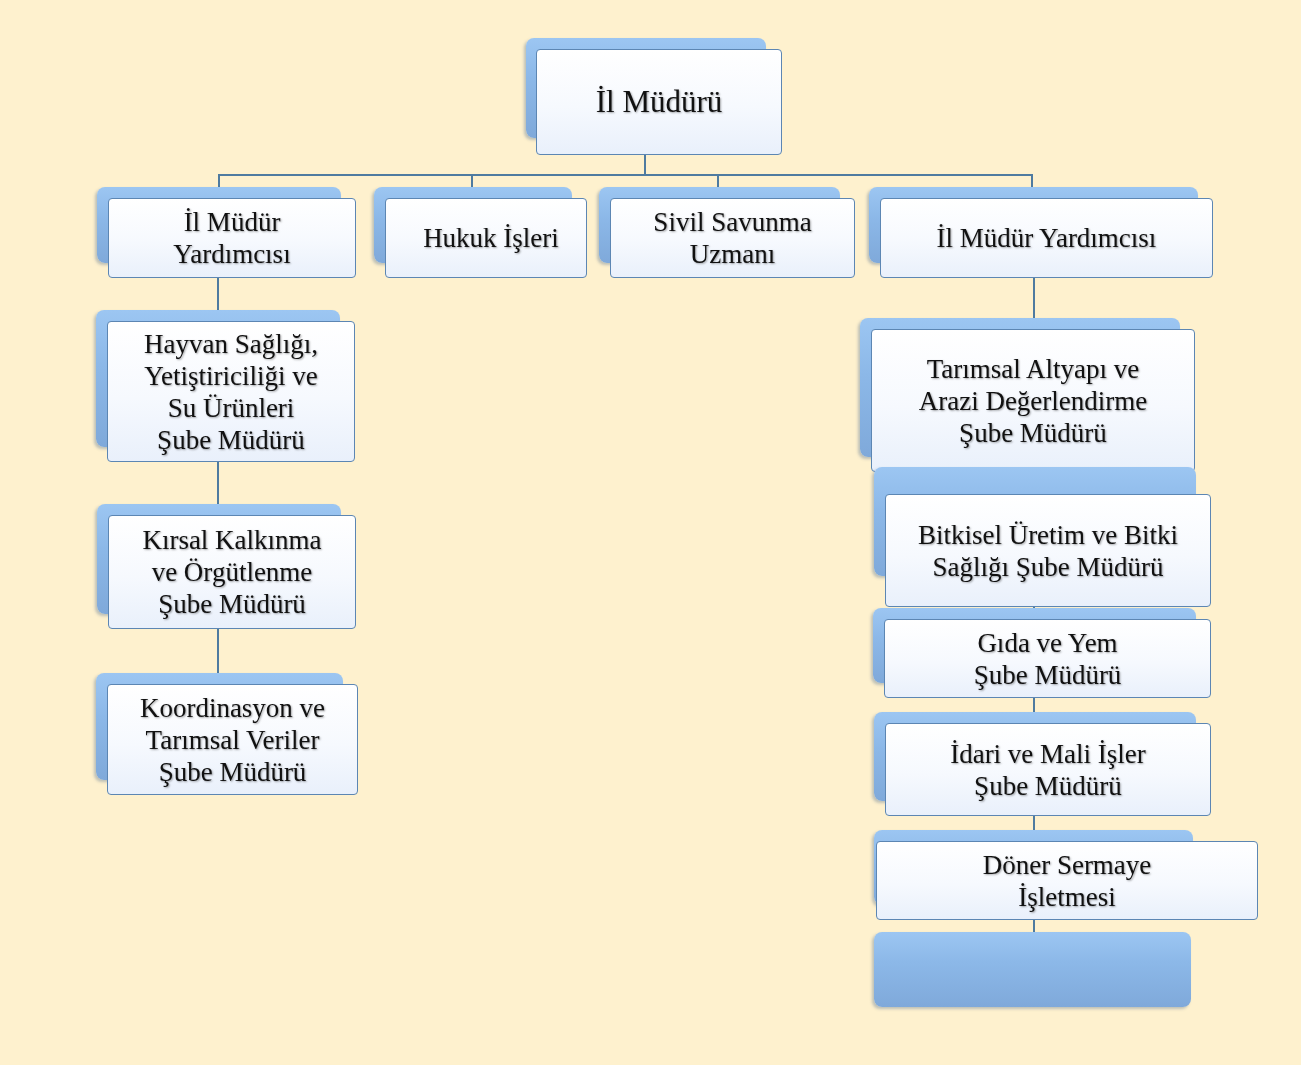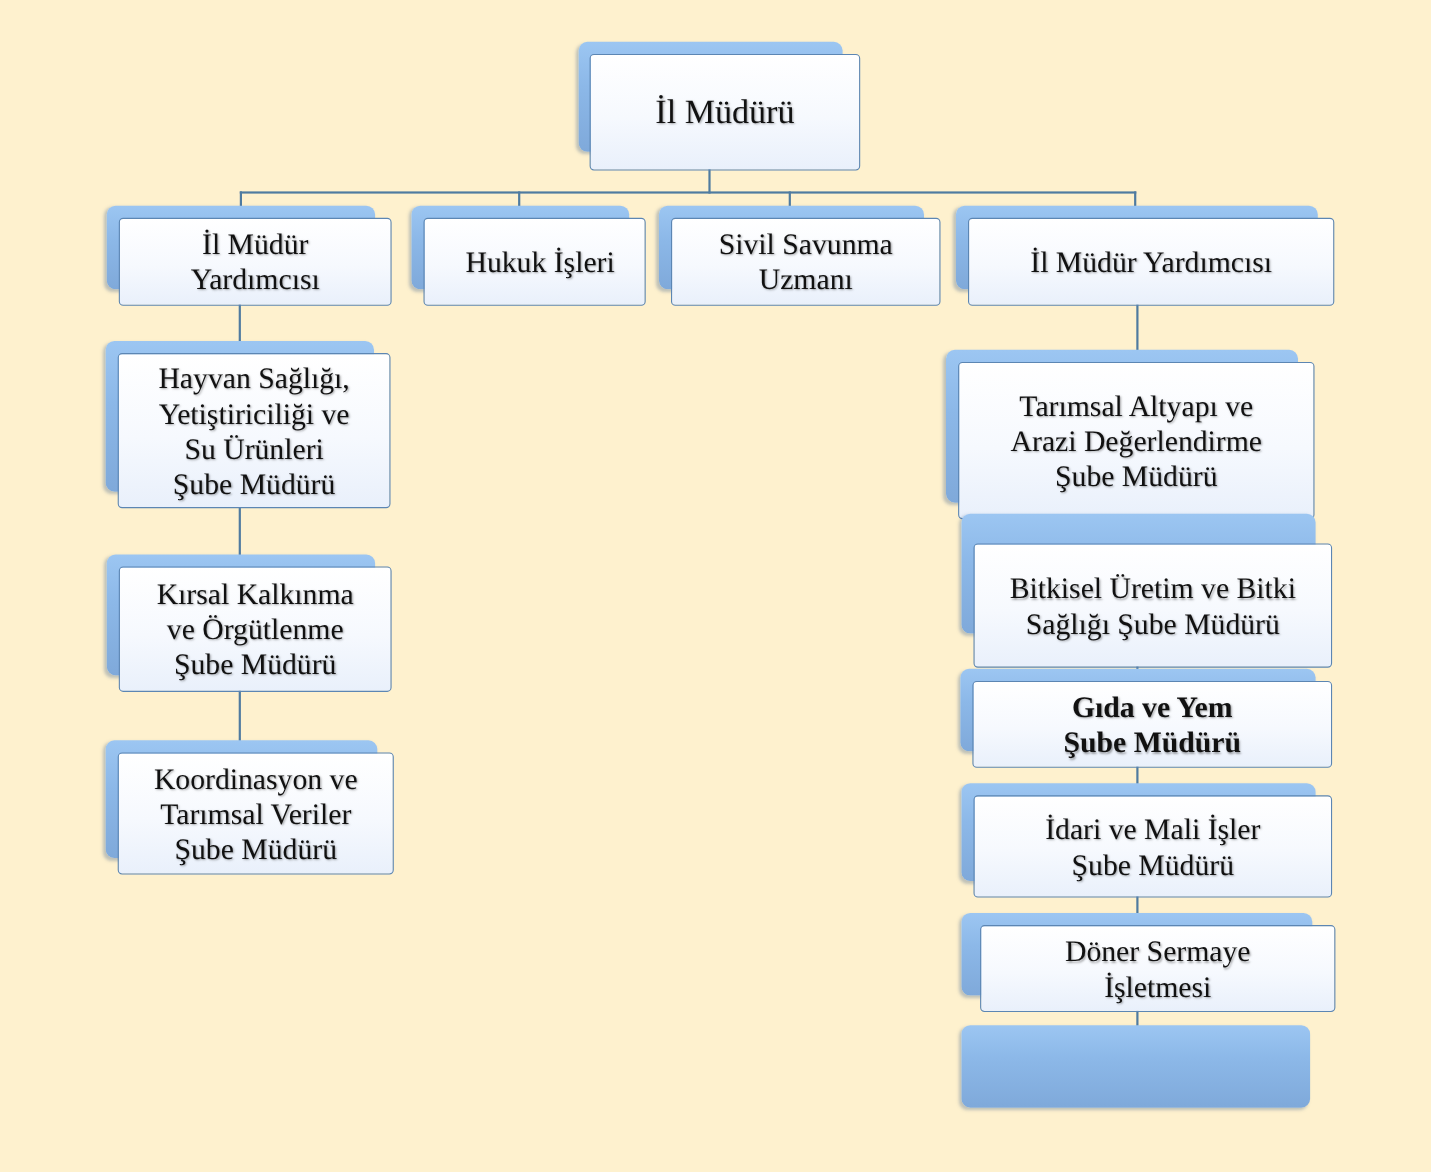--- a/index.html
+++ b/index.html
@@ -120,39 +120,39 @@
 </div>
 
 <div class="node" style="left:874px;top:467px;width:338px;height:125px;">
   <div class="tab" style="width:322px;height:109px;"></div>
   <div class="card" style="left:11px;top:11px;width:326px;height:113px;margin-top:16px;">
     <span class="label">Bitkisel Üretim ve Bitki
 Sağlığı Şube Müdürü</span>
   </div>
 </div>
 
-<div class="node" style="left:873px;top:608px;width:339px;height:91px;font-weight:bold;">
+<div class="node" style="left:873px;top:608px;width:339px;height:91px;">
   <div class="tab" style="width:323px;height:75px;"></div>
   <div class="card" style="left:11px;top:11px;width:327px;height:79px;">
     <span class="label">Gıda ve Yem
 Şube Müdürü</span>
   </div>
 </div>
 
 <div class="node" style="left:874px;top:712px;width:338px;height:105px;">
   <div class="tab" style="width:322px;height:89px;"></div>
   <div class="card" style="left:11px;top:11px;width:326px;height:93px;">
     <span class="label">İdari ve Mali İşler
 Şube Müdürü</span>
   </div>
 </div>
 
 <div class="node" style="left:874px;top:830px;width:335px;height:91px;">
   <div class="tab" style="width:319px;height:75px;"></div>
-  <div class="card" style="left:17px;top:11px;width:323px;height:79px;text-align:center;">
+  <div class="card" style="left:2px;top:11px;width:382px;height:79px;text-align:center;">
     <span class="label">Döner Sermaye
 İşletmesi</span>
   </div>
 </div>
 
 <div class="node" style="left:874px;top:932px;width:333px;height:91px;">
   <div class="tab" style="width:317px;height:75px;"></div>
 </div>
 
 </body></html>

